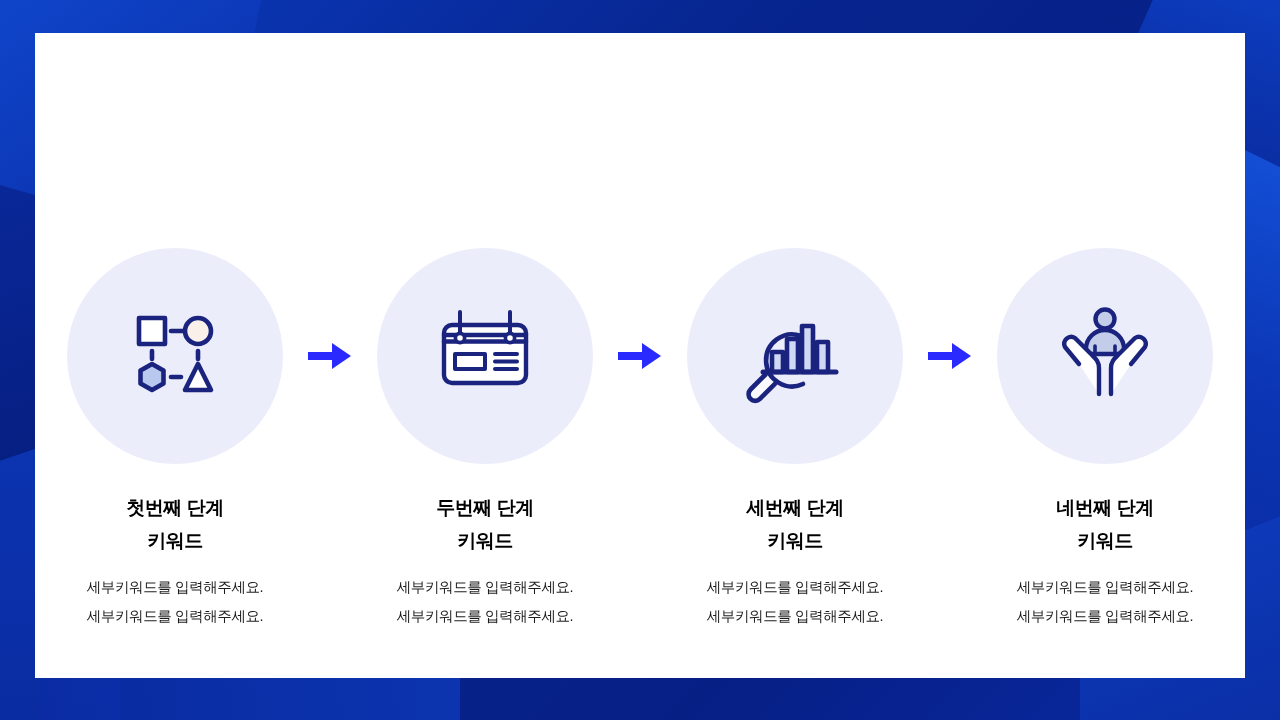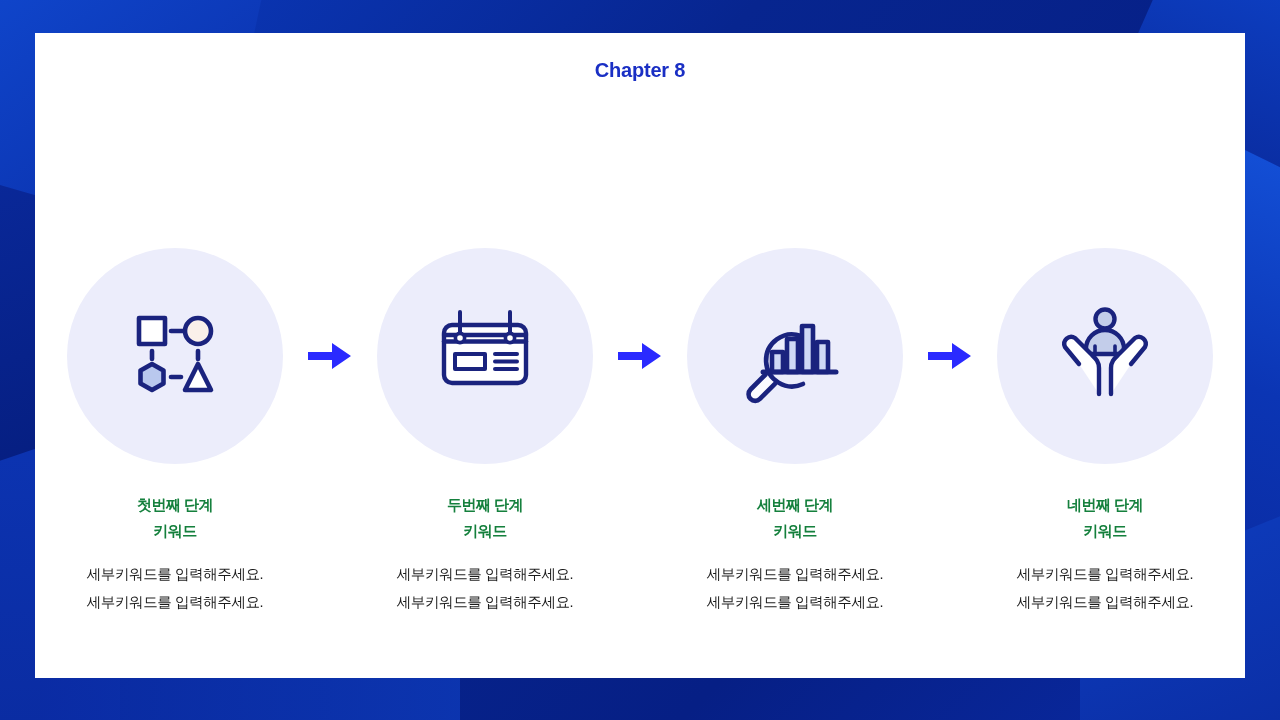--- a/index.html
+++ b/index.html
@@ -64,21 +64,21 @@
   }
   .step { width:250px; display:flex; flex-direction:column; align-items:center; }
   .circle-wrap { height:216px; display:flex; align-items:center; justify-content:center; }
   .circle {
     width:216px; height:216px; border-radius:50%;
     background:#ecedfb;
     display:flex; align-items:center; justify-content:center;
   }
   .step-title {
     margin-top:28px; text-align:center;
-    font-size:15px; font-weight:bold; color:#15803d;
+    font-size:19px; font-weight:bold; color:#000000;
     line-height:1.72; letter-spacing:-.5px; white-space:pre-line;
   }
   .step-desc {
     margin-top:16px; text-align:center;
     font-size:14.5px; color:#1b1b1b; line-height:1.95;
     letter-spacing:-.4px;
   }
   .step-desc div { white-space:nowrap; }
 
   
@@ -97,21 +97,20 @@
   <div class="facet f2"></div>
   <div class="facet f3"></div>
   <div class="facet f4"></div>
   <div class="facet f5"></div>
   <div class="facet f6"></div>
   <div class="facet f8"></div>
 </div>
 
 <div class="card">
 
-  <div class="chapter" style="color: rgb(26, 47, 196);">Chapter 8</div>
 
 
   <div class="steps">
 
     <div class="step">
       <div class="circle-wrap">
         <div class="circle" style="background: rgb(236, 237, 251);">
           <span>
             <svg width="104" height="104" viewBox="0 0 104 104" fill="none">
               <g stroke="#1a237e" stroke-width="4.6" stroke-linecap="round" stroke-linejoin="round">

